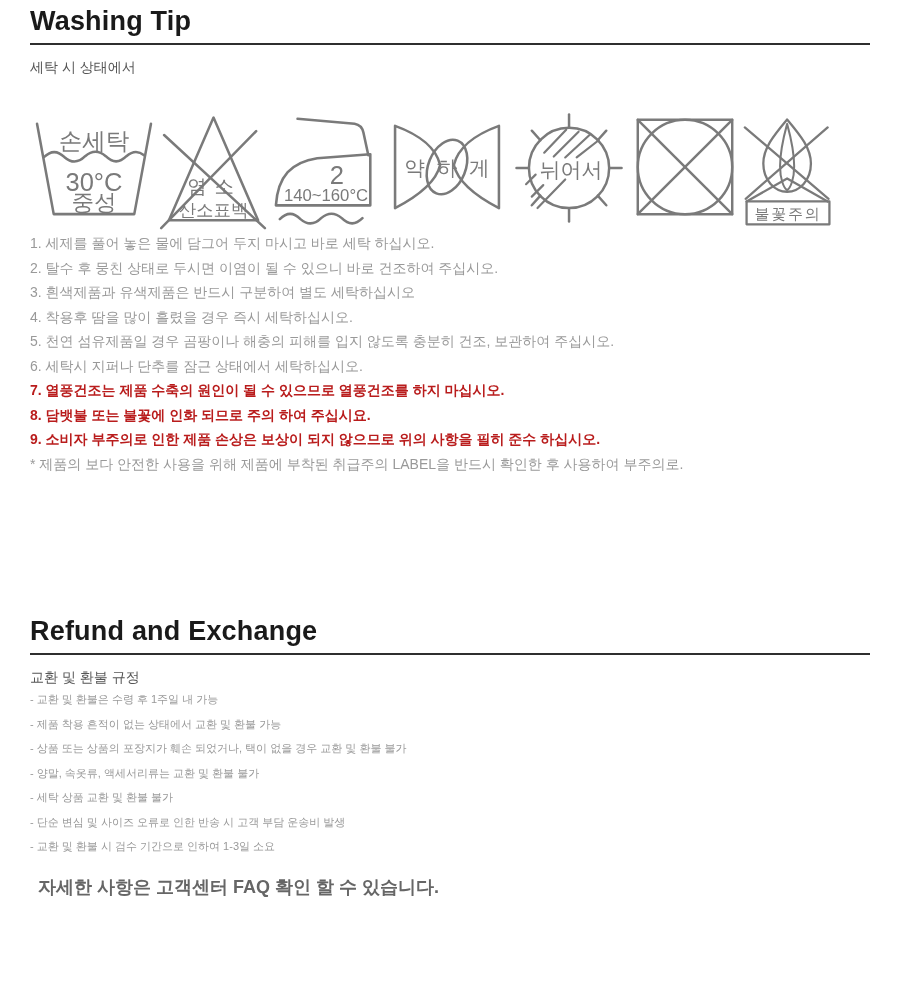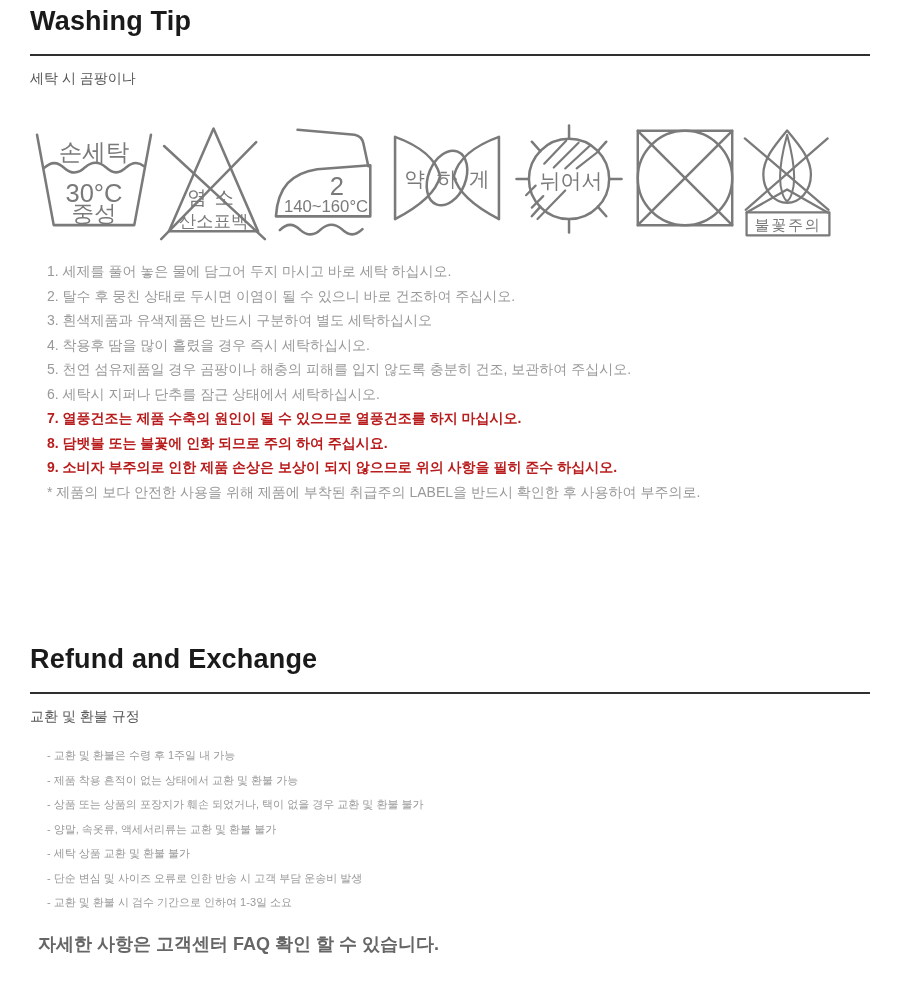--- a/index.html
+++ b/index.html
@@ -1,51 +1,51 @@
 <!DOCTYPE html>
 <html><head>
 <meta charset="utf-8">
 <style>
   html,body{margin:0;padding:0;background:#ffffff;}
   body{width:900px;height:1000px;font-family:"Liberation Sans","DejaVu Sans",sans-serif;overflow:hidden;}
   .page{padding:6px 30px 0 30px;width:840px;}
 
   .section-title{
     margin:0;font-size:27px;font-weight:bold;color:#1a1a1a;
-    line-height:30px;padding-bottom:18px;border-bottom:2px solid #2f2f2f;
+    line-height:30px;padding-bottom:7px;border-bottom:2px solid #2f2f2f;
     letter-spacing:0.2px;
   }
   .section-subtitle{margin:14px 0 0 0;font-size:14px;color:#555555;}
 
   .icon-row{
     margin-top:26px;display:flex;justify-content:flex-start;align-items:center;
     width:840px;
   }
   .licon{stroke:#7a7a7a;fill:none;stroke-width:2.6;stroke-linecap:round;stroke-linejoin:round;}
   .licon-thin{stroke-width:2.3;}
   .licon-text{fill:#7a7a7a;stroke:none;font-family:"Liberation Sans","DejaVu Sans",sans-serif;}
 
-  ul.plain{list-style:none;margin:17px;padding:0;}
+  ul.plain{list-style:none;margin:0;padding:0;}
   .notes{margin-top:50px;}
   .notes li{font-size:14px;line-height:24.5px;color:#999999;}
   .notes li.bold{font-weight:bold;color:#b91c1c;}
 
   .refund-section{margin-top:140px;}
   .refund-items{margin-top:30px;}
   .refund-items li{font-size:11px;line-height:24.5px;color:#999999;}
   .refund-footer{margin:16px 0 0 0;padding-left:8px;font-size:18px;font-weight:bold;color:#666666;}
 </style>
 </head>
 <body>
 
 <div class="page">
 
   <section>
     <h1 class="section-title">Washing Tip</h1>
-    <p class="section-subtitle">세탁 시 곰팡이나</p>
+    <p class="section-subtitle">세탁 시 상태에서</p>
 
     <div class="icon-row">
 
       <svg width="128" height="110" viewBox="0 0 130 112">
         <path class="licon" d="M7,12 L24,104 L106,104 L123,12"></path>
         <path class="licon" d="M14,46 C21,39 28,39 35,46 C42,52 49,52 56,45 C63,39 70,39 77,45 C84,52 91,52 98,45 C105,39 111,40 116,44"></path>
         <text class="licon-text" x="65" y="38" font-size="24" text-anchor="middle">손세탁</text>
         <text class="licon-text" x="65" y="80" font-size="26" text-anchor="middle">30°C</text>
         <text class="licon-text" x="65" y="100" font-size="23" text-anchor="middle">중성</text>
       </svg>

